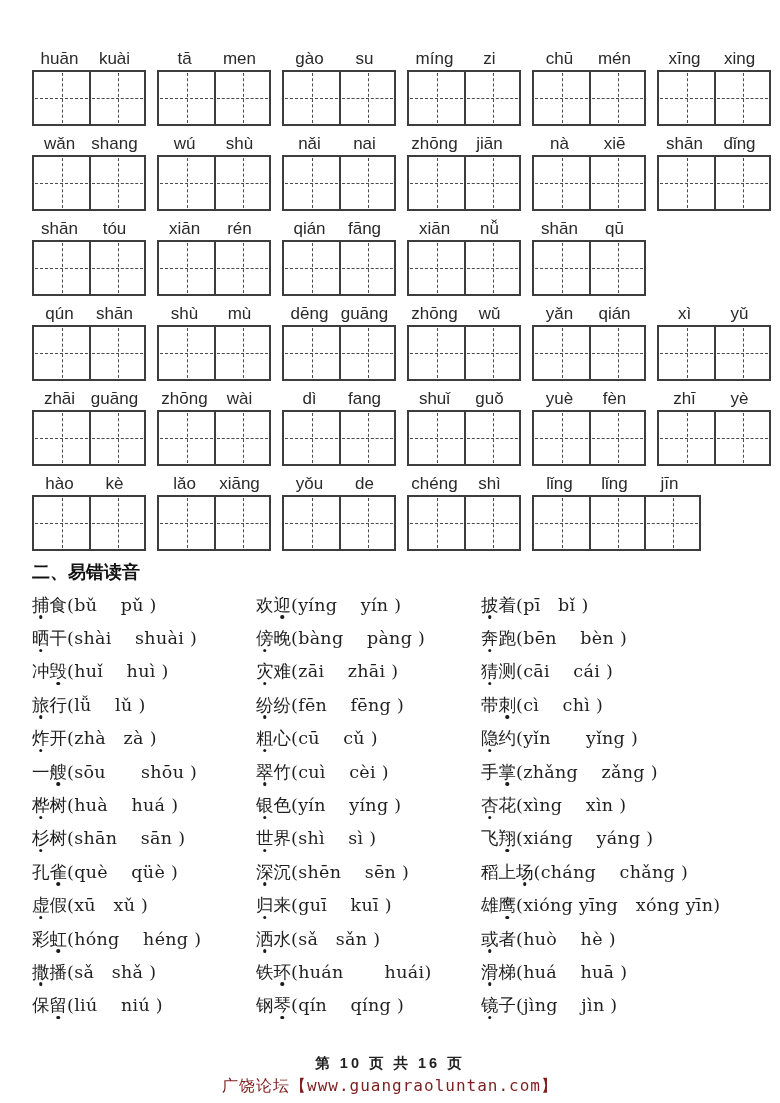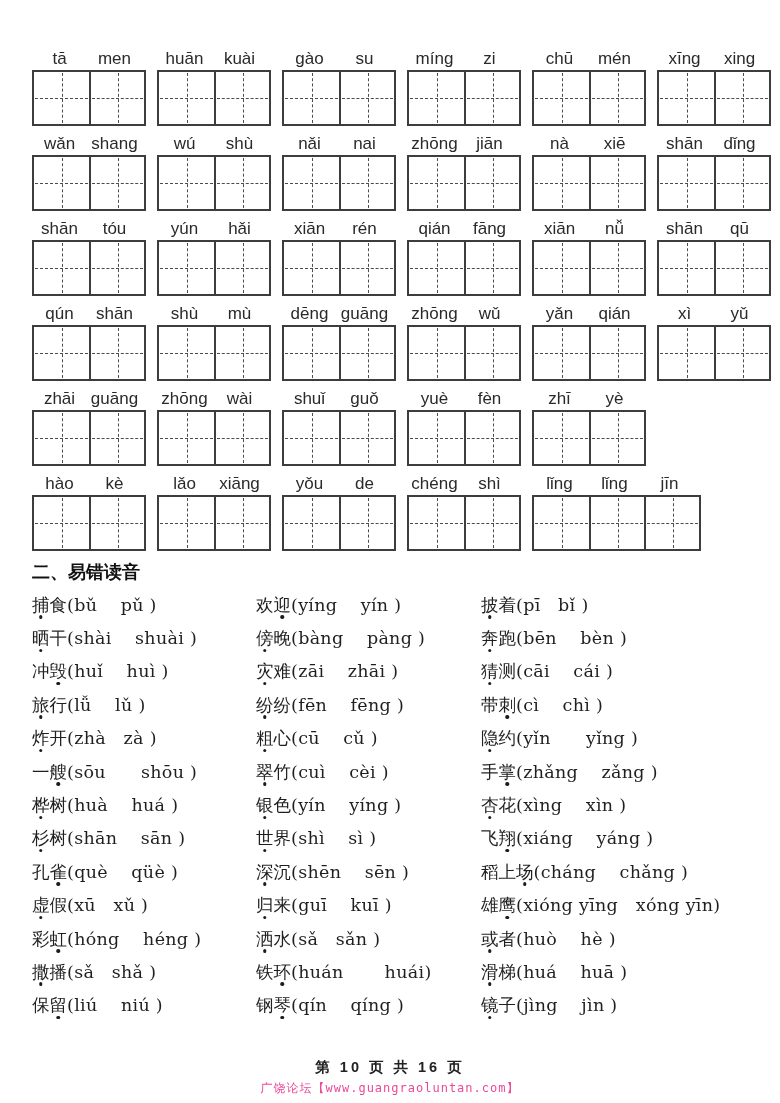--- a/index.html
+++ b/index.html
@@ -59,53 +59,53 @@
   .pron{white-space:pre;letter-spacing:0.3px;text-align:right;}
 
   
   .footer{position:absolute;left:0;right:0;bottom:6px;text-align:center;}
   .page-num{
     font-size:14.5px;font-weight:700;letter-spacing:3px;
     color:#222;font-family:"Liberation Sans",sans-serif;
     margin-bottom:3px;
   }
   .watermark{
-    font-size:12px;color:#ec4899;letter-spacing:1px;
+    font-size:16px;color:#7f1d1d;letter-spacing:1px;
     font-family:"DejaVu Sans Mono","Liberation Mono",monospace;
   }
 </style>
 </head>
 <body>
 
 <div class="sheet">
 
   <div id="pinyin-grid">
       <div class="pg-row">
         <div class="pg-group">
           <div class="sylls">
+            <span class="syl">huān</span>
+            <span class="syl">kuài</span>
+          </div>
+          <div class="cells">
+            <div class="cell"></div>
+            <div class="cell"></div>
+          </div>
+        </div>
+        <div class="pg-group">
+          <div class="sylls">
             <span class="syl">tā</span>
             <span class="syl">men</span>
           </div>
           <div class="cells">
             <div class="cell"></div>
             <div class="cell"></div>
           </div>
         </div>
         <div class="pg-group">
           <div class="sylls">
-            <span class="syl">huān</span>
-            <span class="syl">kuài</span>
-          </div>
-          <div class="cells">
-            <div class="cell"></div>
-            <div class="cell"></div>
-          </div>
-        </div>
-        <div class="pg-group">
-          <div class="sylls">
             <span class="syl">gào</span>
             <span class="syl">su</span>
           </div>
           <div class="cells">
             <div class="cell"></div>
             <div class="cell"></div>
           </div>
         </div>
         <div class="pg-group">
           <div class="sylls">
@@ -206,30 +206,20 @@
             <span class="syl">shān</span>
             <span class="syl">tóu</span>
           </div>
           <div class="cells">
             <div class="cell"></div>
             <div class="cell"></div>
           </div>
         </div>
         <div class="pg-group">
           <div class="sylls">
-            <span class="syl">yún</span>
-            <span class="syl">hǎi</span>
-          </div>
-          <div class="cells">
-            <div class="cell"></div>
-            <div class="cell"></div>
-          </div>
-        </div>
-        <div class="pg-group">
-          <div class="sylls">
             <span class="syl">xiān</span>
             <span class="syl">rén</span>
           </div>
           <div class="cells">
             <div class="cell"></div>
             <div class="cell"></div>
           </div>
         </div>
         <div class="pg-group">
           <div class="sylls">
@@ -332,20 +322,30 @@
           </div>
           <div class="cells">
             <div class="cell"></div>
             <div class="cell"></div>
           </div>
         </div>
         <div class="pg-group">
           <div class="sylls">
             <span class="syl">zhōng</span>
             <span class="syl">wài</span>
+          </div>
+          <div class="cells">
+            <div class="cell"></div>
+            <div class="cell"></div>
+          </div>
+        </div>
+        <div class="pg-group">
+          <div class="sylls">
+            <span class="syl">dì</span>
+            <span class="syl">fang</span>
           </div>
           <div class="cells">
             <div class="cell"></div>
             <div class="cell"></div>
           </div>
         </div>
         <div class="pg-group">
           <div class="sylls">
             <span class="syl">shuǐ</span>
             <span class="syl">guǒ</span>

